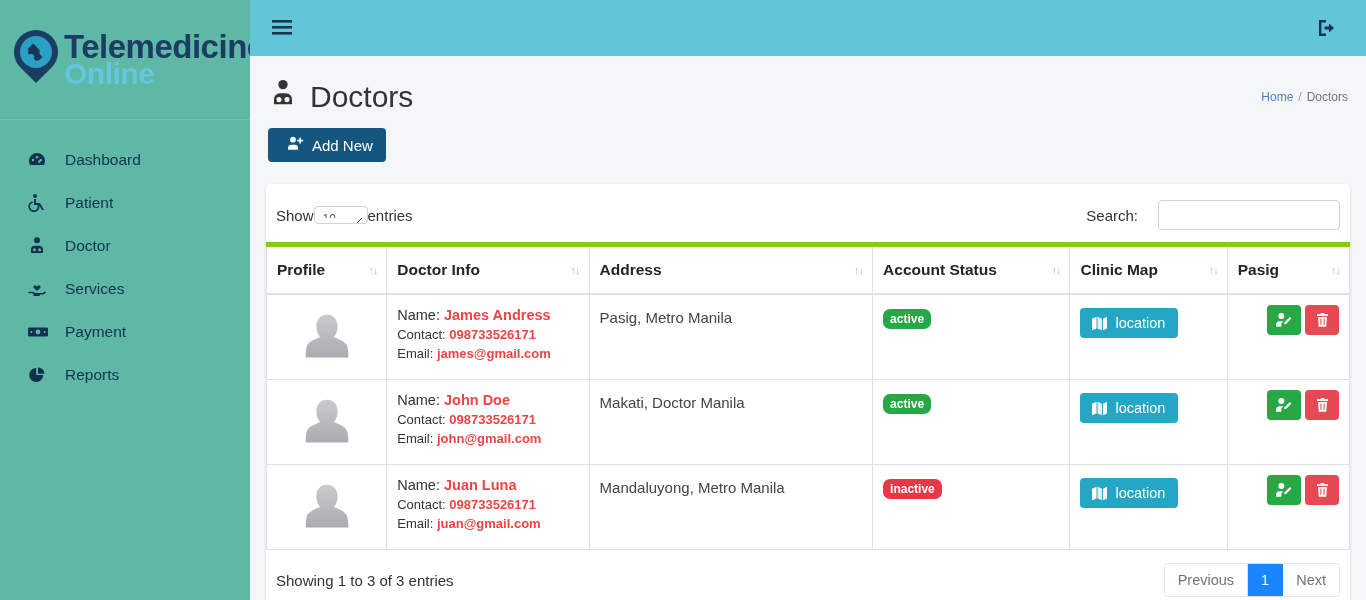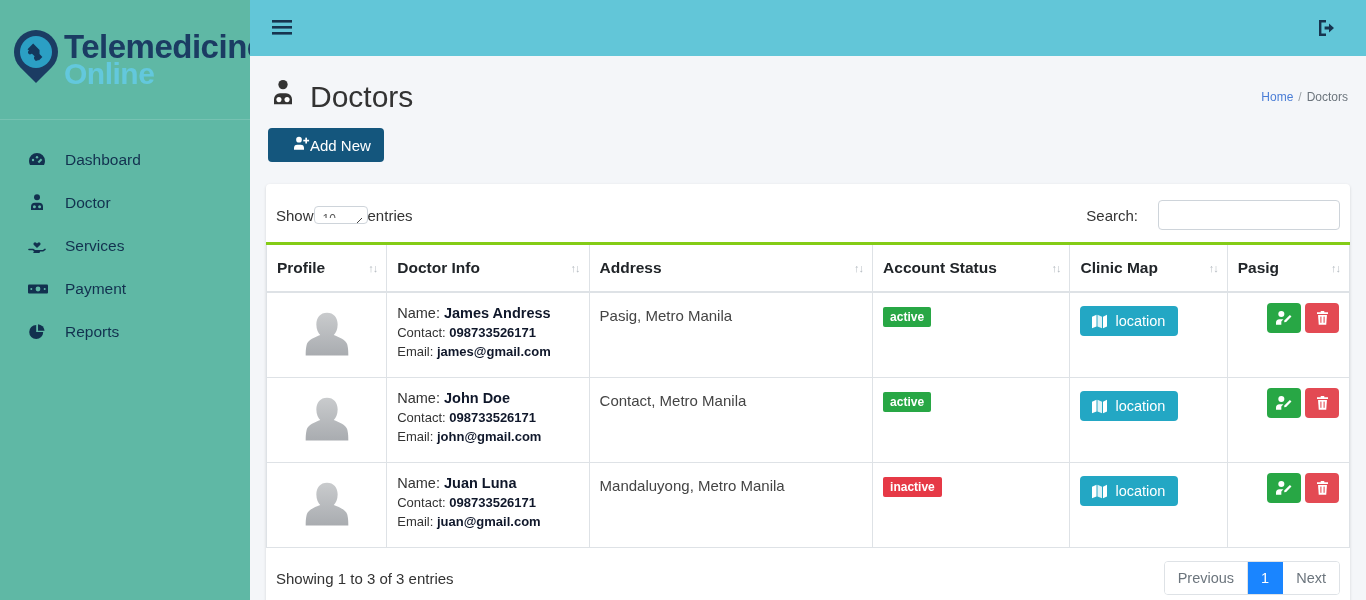--- a/index.html
+++ b/index.html
@@ -77,23 +77,23 @@
   .page-title {
     display: flex; align-items: center; gap: 12px;
     font-size: 30px; color: #333; font-weight: normal;
   }
   .breadcrumb { font-size: 12px; color: #6c757d; }
   .breadcrumb a { color: #4a7dd6; text-decoration: none; }
   .breadcrumb .sep { color: #9aa0a6; margin: 0 5px; }
 
   .addnew {
     margin: 13px 0 0 2px;
-    display: inline-flex; align-items: center; 
+    display: inline-flex; align-items: center; gap: 8px;
     background: #14567d; color: #fff; border: none; border-radius: 4px;
-    font-size: 15px; padding: 8px 13px 8px 25px; cursor: pointer;
+    font-size: 15px; padding: 8px 13px 8px 19px; cursor: pointer;
     font-family: "Liberation Sans", sans-serif;
   }
 
   .card {
     margin-top: 22px; background: #fff; border-radius: 4px;
     box-shadow: 0 1px 3px rgba(0,0,0,0.14);
     padding: 0;
   }
   .card-top { display: flex; align-items: center; justify-content: space-between;
               padding: 16px 10px 12px 10px; }
@@ -115,21 +115,21 @@
   }
   .search-wrap { display: flex; align-items: center; gap: 20px; font-size: 15px; color: #333; }
   .search-input {
     width: 182px; height: 30px; border: 1px solid #ced4da; border-radius: 4px;
     padding: 4px 8px; font-size: 13px; font-family: "Liberation Sans", sans-serif;
     outline: none; background: #fff;
   }
 
   table.dt { width: 100%; border-collapse: collapse; table-layout: fixed; }
   table.dt th {
-    border-top: 3px solid #84cc16; border-bottom: 2px solid #dee2e6;
+    border-top: 5px solid #84cc16; border-bottom: 2px solid #dee2e6;
     border-right: 1px solid #dee2e6;
     text-align: left; font-size: 15.5px; color: #212529; font-weight: bold;
     padding: 14px 10px; vertical-align: middle;
     position: relative; cursor: pointer; background: #fff;
   }
   table.dt th:first-child { border-left: 1px solid #dee2e6; }
   table.dt th .sort {
     position: absolute; right: 9px; top: 50%; transform: translateY(-50%);
     color: #b6bcc2; font-size: 11px; letter-spacing: -1px;
   }
@@ -143,26 +143,26 @@
   .col-address { width: 283px; }
   .col-status { width: 197px; }
   .col-map { width: 157px; }
   .col-action { width: 122px; }
 
   .avatar {
     width: 62px; height: 62px; display: block; margin: 2px auto 0 auto;
   }
   .info-line { font-size: 13px; color: #333; line-height: 1.45; }
   .info-line.name { font-size: 14.5px; }
-  .info-line b { color: #0f172a; margin-top: 28px; }
+  .info-line b { color: #ef4444; margin-top: 28px; }
   .addr { font-size: 15px; color: #444; padding-top: 4px; }
 
   .badge {
     display: inline-block; color: #fff; font-size: 12px; font-weight: bold;
-    border-radius: 2px; padding: 3px 7px; line-height: 1.2; margin-top: 4px;
+    border-radius: 7px; padding: 3px 7px; line-height: 1.2; margin-top: 4px;
   }
   .badge.active { background: #28a745; }
   .badge.inactive { background: #e63946; }
 
   .btn-location {
     display: inline-flex; align-items: center; gap: 7px;
     background: #23a7c4; color: #fff; border: none; border-radius: 4px;
     font-size: 14.5px; padding: 7px 13px 7px 11px; cursor: pointer;
     margin-top: 3px; font-family: "Liberation Sans", sans-serif;
   }
@@ -215,20 +215,30 @@
       <div class="nav-item">
         <span class="nav-ico">
           <svg width="20" height="20" viewBox="0 0 20 20">
               <path d="M10 3a8 8 0 0 0-8 8 8 8 0 0 0 1 3.9h14A8 8 0 0 0 18 11a8 8 0 0 0-8-8z" fill="#12314f"></path>
               <circle cx="6" cy="10" r="1.2" fill="#5fb8a5"></circle>
               <circle cx="10" cy="7.3" r="1.2" fill="#5fb8a5"></circle>
               <path d="M13.9 8.6l-3.3 3.2 1.5 1.5 3.2-3.3z" fill="#5fb8a5"></path>
             </svg>
         </span>
         <span class="nav-label">Dashboard</span>
+      </div>
+      <div class="nav-item">
+        <span class="nav-ico">
+          <svg width="20" height="20" viewBox="0 0 20 20">
+              <circle cx="8" cy="3" r="2" fill="#12314f"></circle>
+              <path d="M7 6v6h5l3 5h2l-3.6-6.2A1.6 1.6 0 0 0 12 10H9V6z" fill="#12314f"></path>
+              <path d="M11.5 12.6A4.7 4.7 0 1 1 5 9.2" stroke="#12314f" stroke-width="1.8" fill="none" stroke-linecap="round"></path>
+            </svg>
+        </span>
+        <span class="nav-label">Patient</span>
       </div>
       <div class="nav-item">
         <span class="nav-ico">
           <svg width="20" height="20" viewBox="0 0 20 20">
               <circle cx="10" cy="4.2" r="3" fill="#12314f"></circle>
               <path d="M4 17v-3.2a4 4 0 0 1 4-4h4a4 4 0 0 1 4 4V17z" fill="#12314f"></path>
               <circle cx="7.4" cy="13.8" r="1.5" fill="#5fb8a5"></circle>
               <circle cx="12.6" cy="13.8" r="1.5" fill="#5fb8a5"></circle>
             </svg>
         </span>
@@ -452,21 +462,21 @@
         <div class="info-line">
           <span>Contact:</span>
           <b>098733526171</b>
         </div>
         <div class="info-line">
           <span>Email:</span>
           <b>john@gmail.com</b>
         </div>
       </td>
       <td>
-        <div class="addr">Contact, Metro Manila</div>
+        <div class="addr">Makati, Doctor Manila</div>
       </td>
       <td>
         <span class="badge active">active</span>
       </td>
       <td>
         <button class="btn-location">
           <svg width="17" height="15" viewBox="0 0 20 18">
                       <path d="M1 3.2L6.4 1v14L1 17.2z" fill="#fff"></path>
                       <path d="M7.6 1L13 3.2v14L7.6 15z" fill="#fff" opacity=".85"></path>
                       <path d="M14.2 3.2L19 1v14l-4.8 2.2z" fill="#fff"></path>

